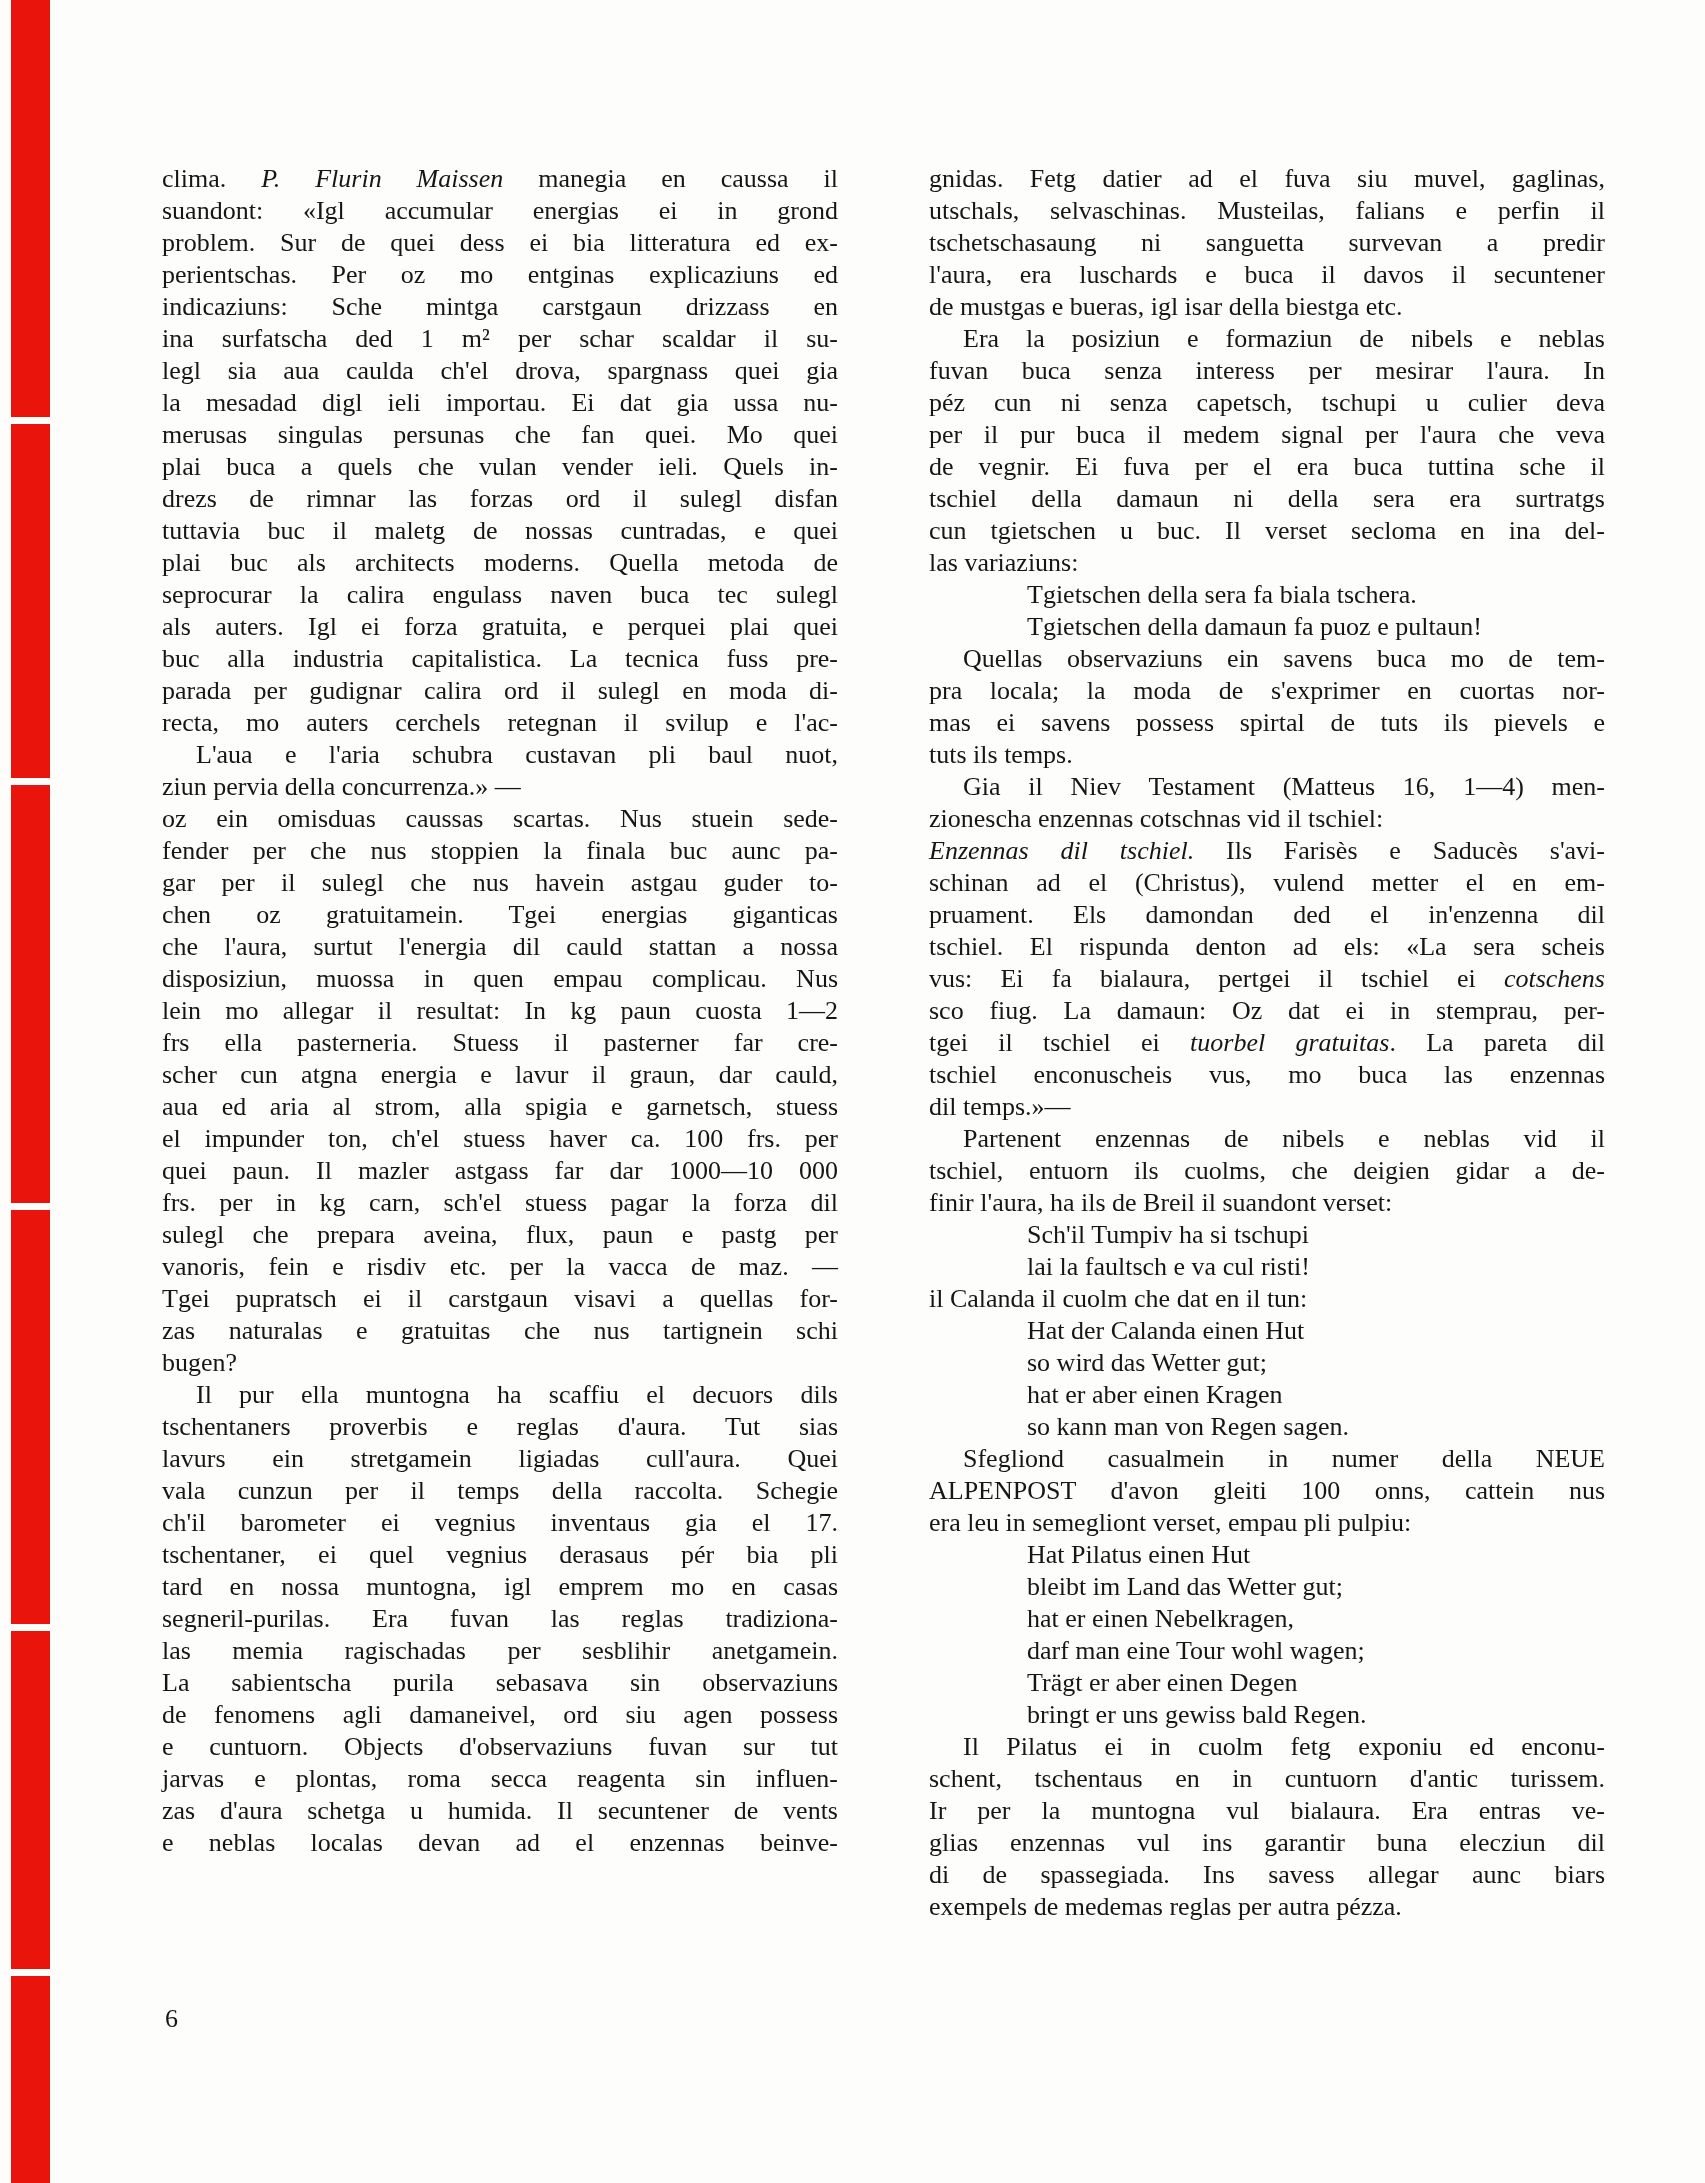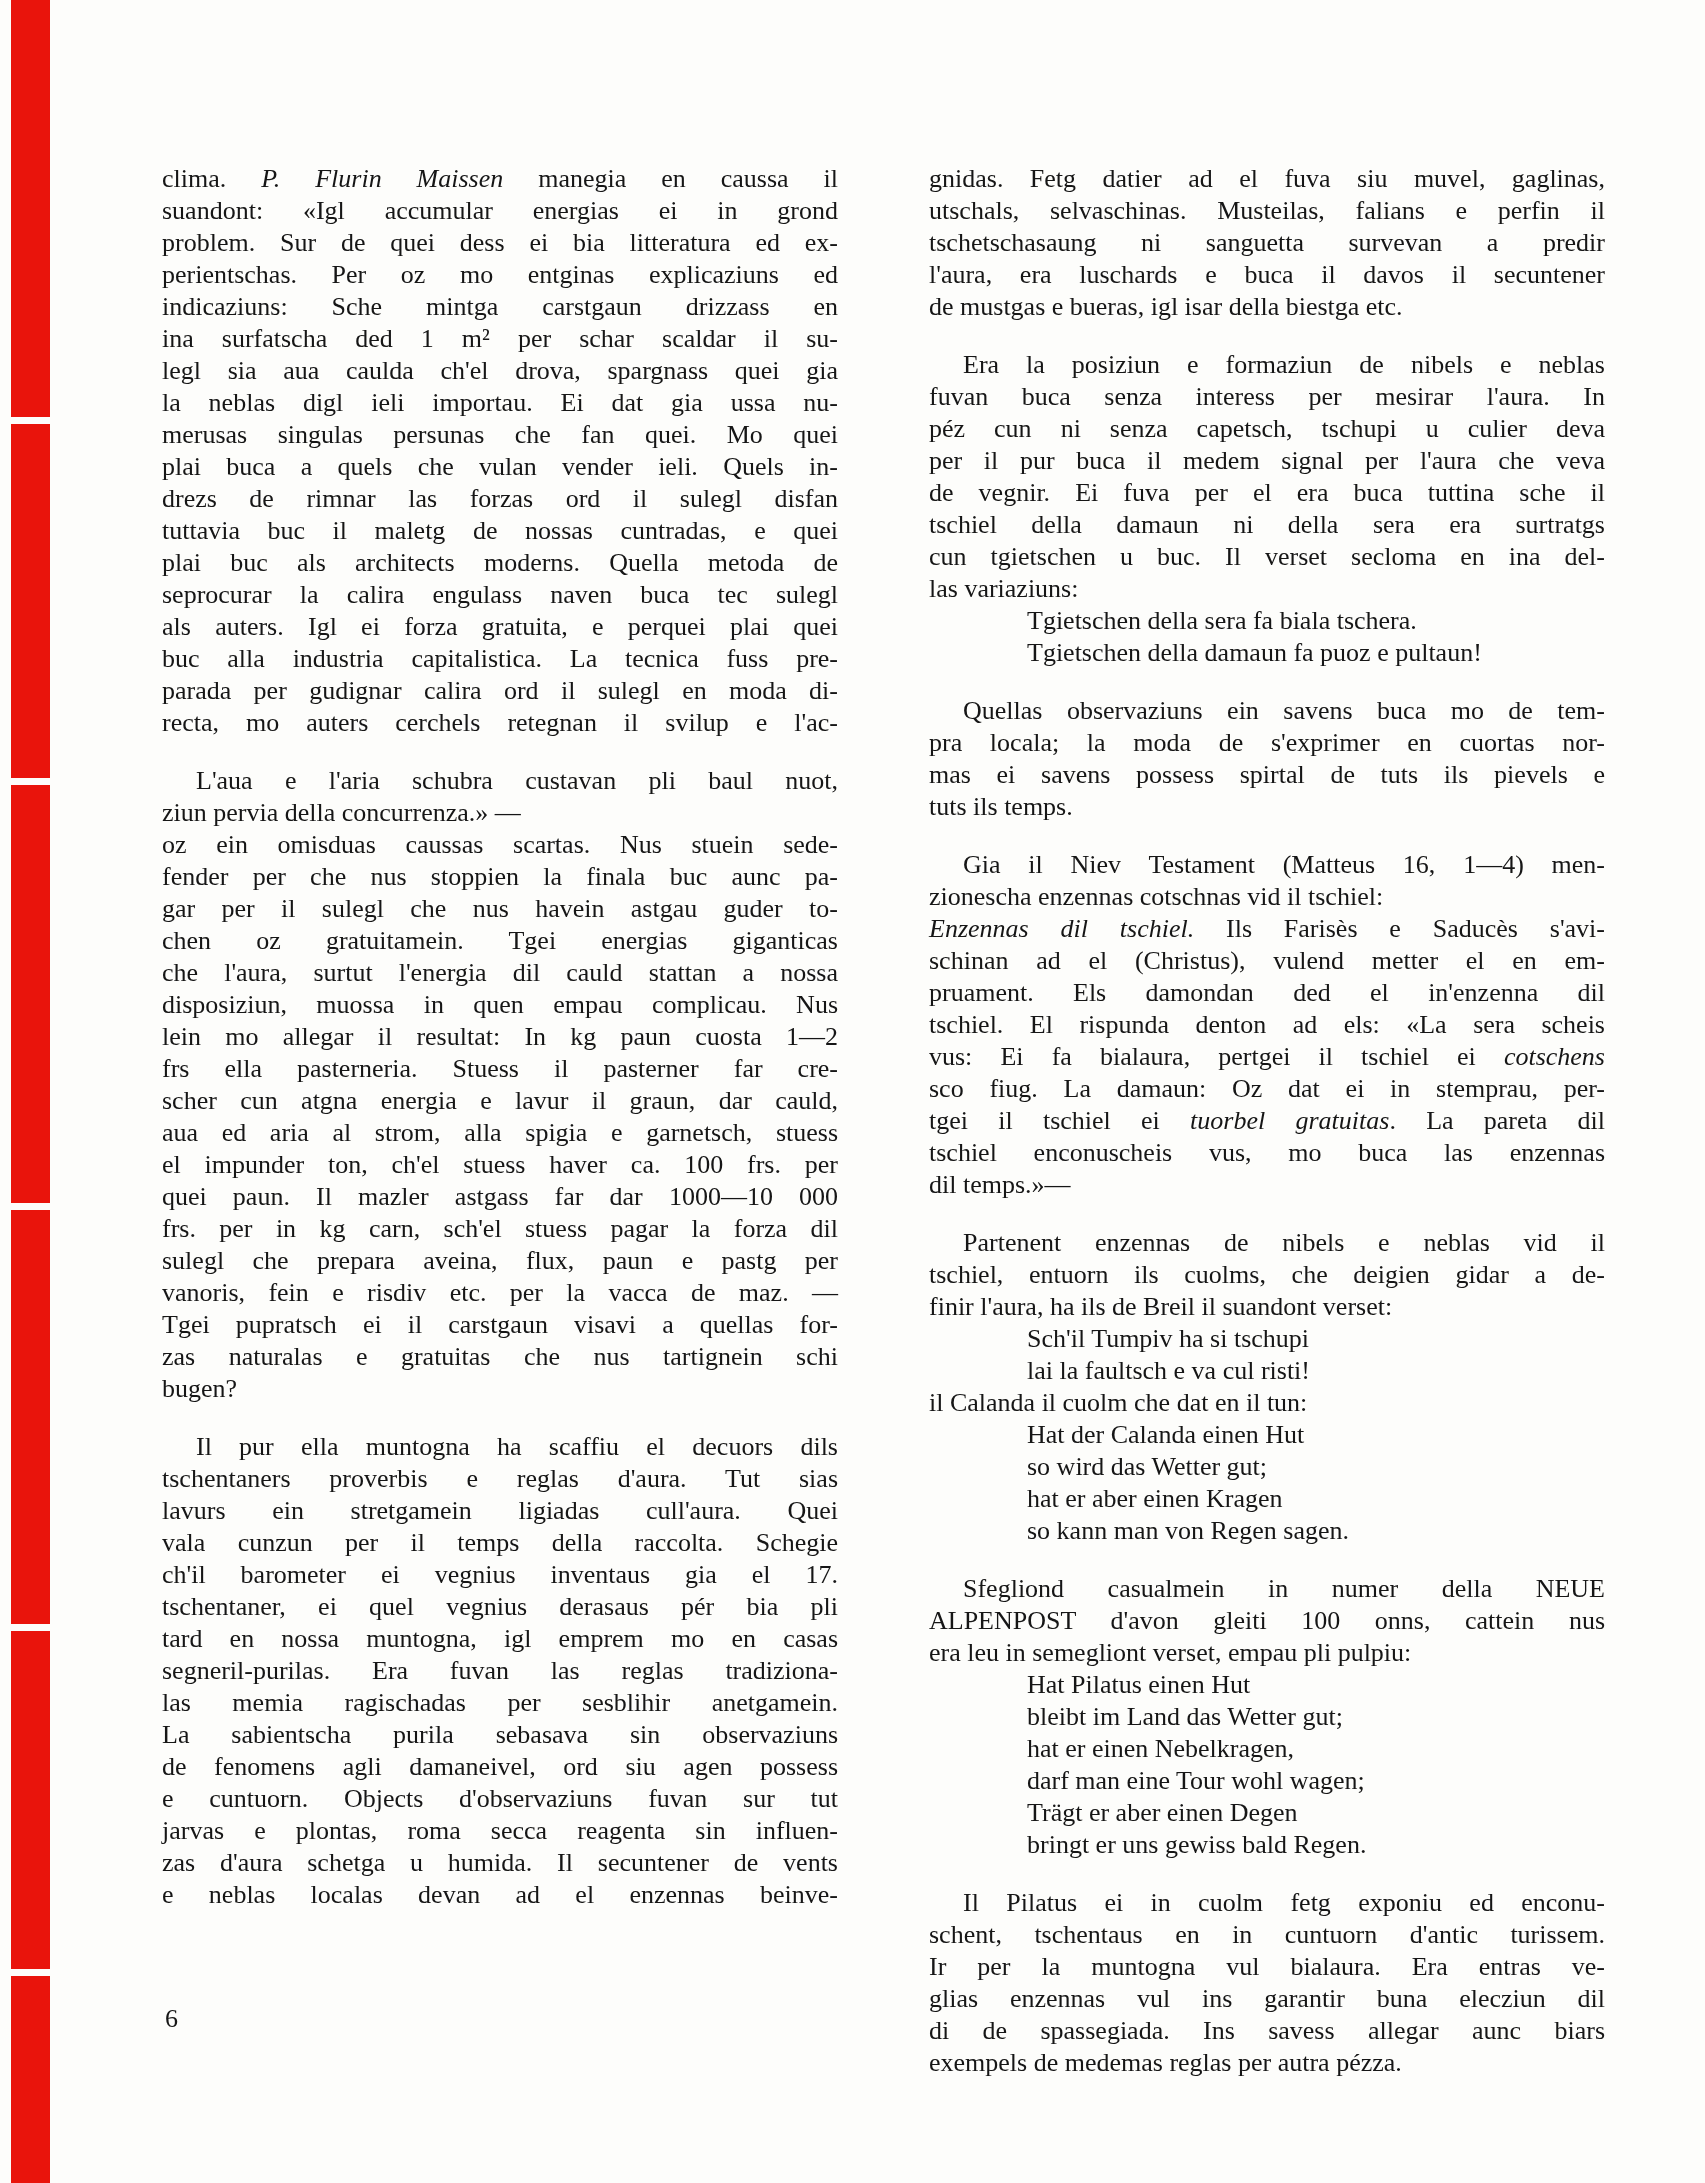--- a/index.html
+++ b/index.html
@@ -24,21 +24,21 @@
     font-size:26px;line-height:32px;
     text-rendering:optimizeLegibility;
   }
   .col-left{left:162px;width:676px;}
   .col-right{left:929px;width:676px;}
   .line{
     height:32px;white-space:normal;
     text-align:left;
   }
   .line.jst{text-align:justify;text-align-last:justify;}
-  .line.ind1{text-indent:34px;margin-top:26px;}
+  .line.ind1{text-indent:34px;}
   .line.ind2{text-indent:98px;}
   .line em{margin-top:40px;}
   .page-number{
     position:absolute;left:165px;top:2003px;
     font-size:26px;line-height:32px;
   }
 </style>
 </head>
 <body>
 
@@ -53,21 +53,21 @@
   </div>
 
   <div class="col col-left" id="col-left">
       <div class="line jst">clima. <em>P. Flurin Maissen</em> manegia en caussa il</div>
       <div class="line jst">suandont: «Igl accumular energias ei in grond</div>
       <div class="line jst">problem. Sur de quei dess ei bia litteratura ed ex-</div>
       <div class="line jst">perientschas. Per oz mo entginas explicaziuns ed</div>
       <div class="line jst">indicaziuns: Sche mintga carstgaun drizzass en</div>
       <div class="line jst">ina surfatscha ded 1 m² per schar scaldar il su-</div>
       <div class="line jst">legl sia aua caulda ch'el drova, spargnass quei gia</div>
-      <div class="line jst">la neblas digl ieli importau. Ei dat gia ussa nu-</div>
+      <div class="line jst">la mesadad digl ieli importau. Ei dat gia ussa nu-</div>
       <div class="line jst">merusas singulas persunas che fan quei. Mo quei</div>
       <div class="line jst">plai buca a quels che vulan vender ieli. Quels in-</div>
       <div class="line jst">drezs de rimnar las forzas ord il sulegl disfan</div>
       <div class="line jst">tuttavia buc il maletg de nossas cuntradas, e quei</div>
       <div class="line jst">plai buc als architects moderns. Quella metoda de</div>
       <div class="line jst">seprocurar la calira engulass naven buca tec sulegl</div>
       <div class="line jst">als auters. Igl ei forza gratuita, e perquei plai quei</div>
       <div class="line jst">buc alla industria capitalistica. La tecnica fuss pre-</div>
       <div class="line jst">parada per gudignar calira ord il sulegl en moda di-</div>
       <div class="line jst">recta, mo auters cerchels retegnan il svilup e l'ac-</div>

